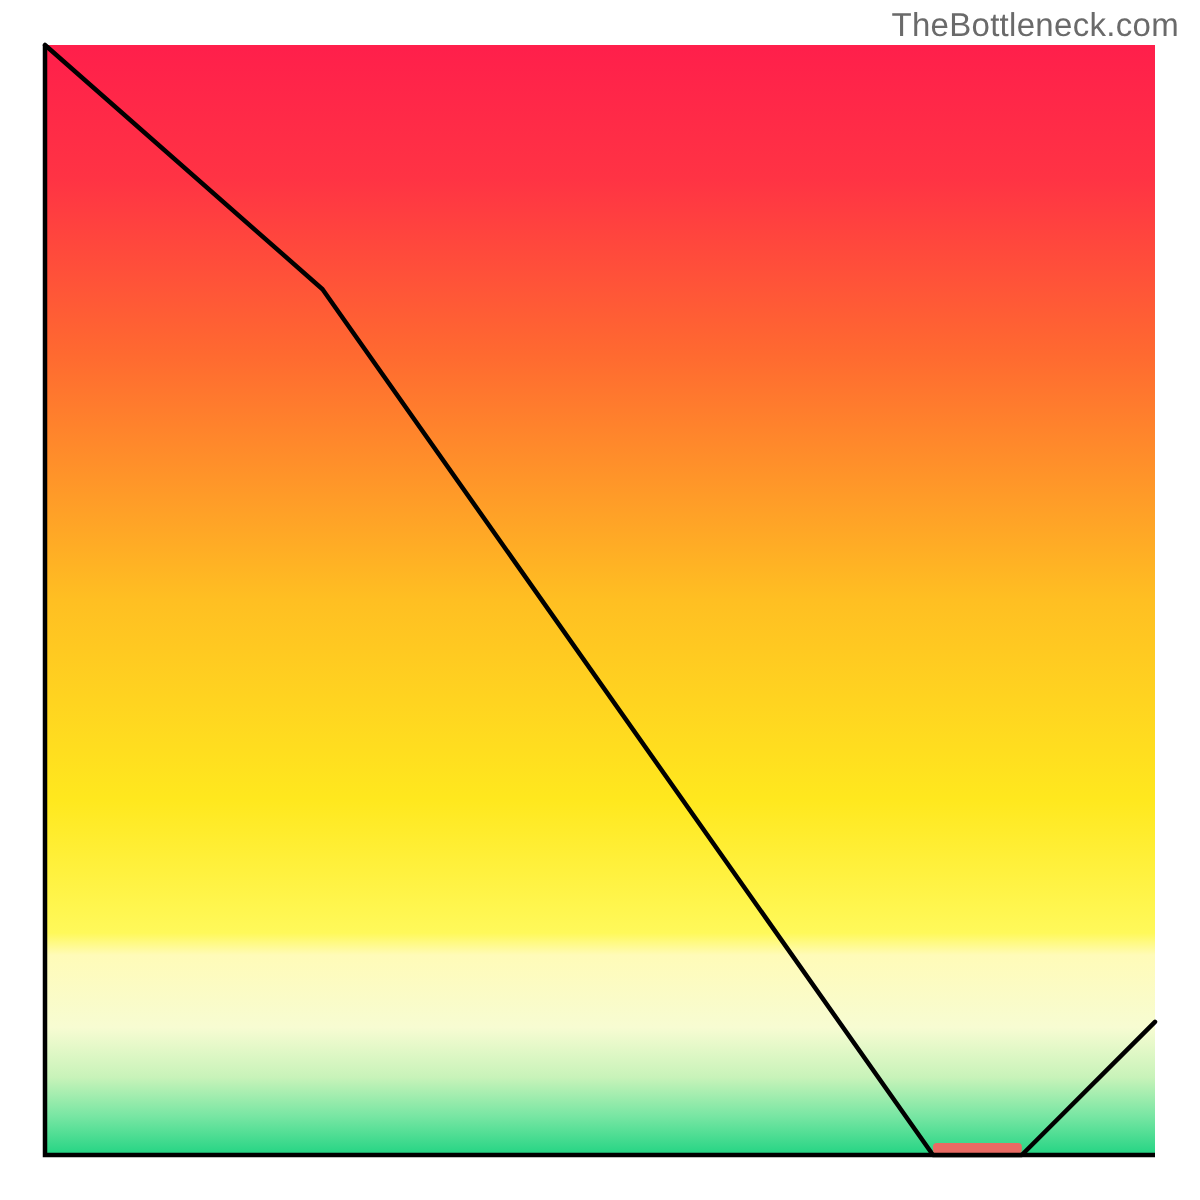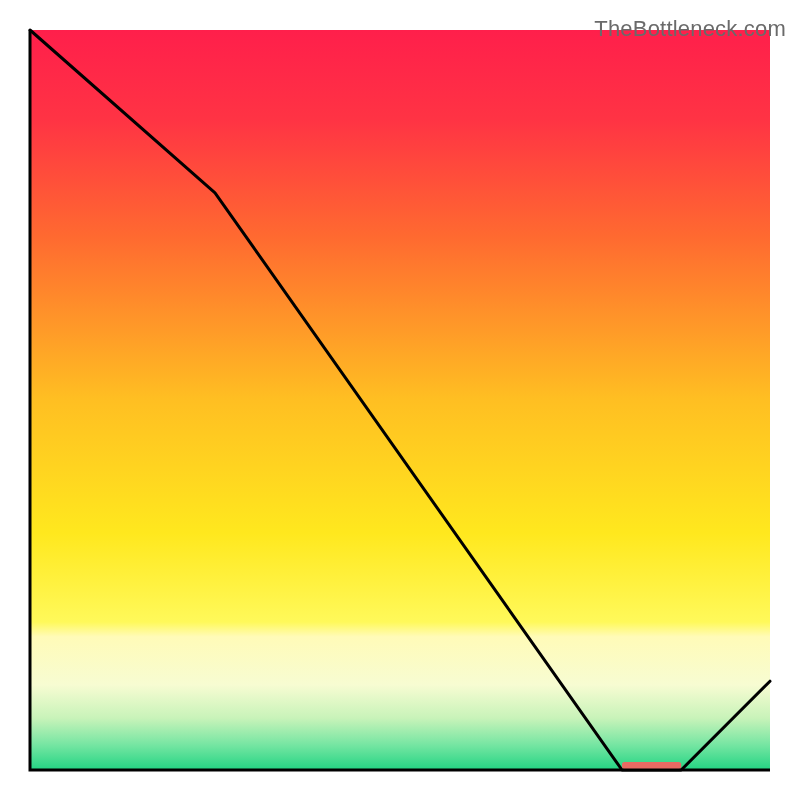--- a/index.html
+++ b/index.html
@@ -11,21 +11,21 @@
     font-family: Arial, Helvetica, sans-serif;
     overflow: hidden;
   }
   .chart-wrap {
     position: relative;
     width: 800px;
     height: 800px;
   }
   .watermark {
     position: absolute;
-    top: 16px;
+    top: 4px;
     right: 14px;
     color: #6a6a6a;
     font-size: 22px;
     font-weight: 500;
     letter-spacing: 0.2px;
   }
   svg {
     display: block;
   }
 </style>

